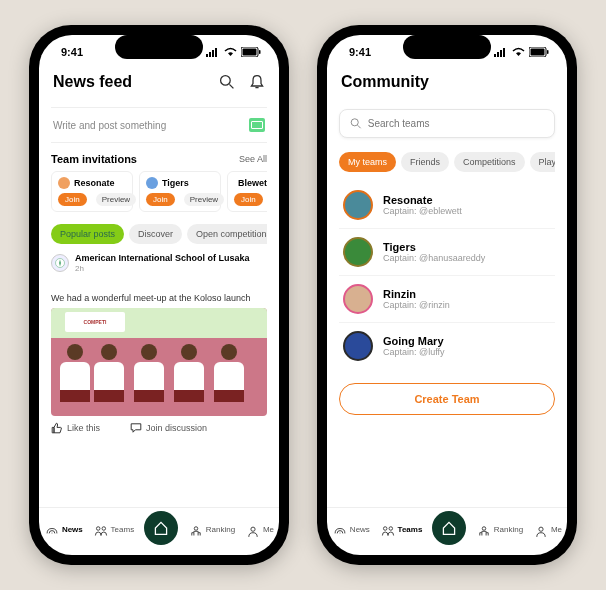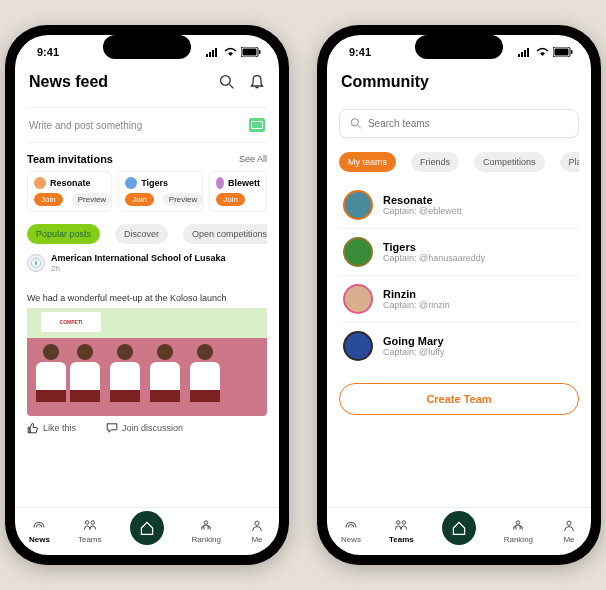--- a/index.html
+++ b/index.html
@@ -1,17 +1,17 @@
 <!DOCTYPE html>
 <html><head>
 <meta charset="utf-8">
 <style>
   * { box-sizing: border-box; margin: 0; padding: 0; font-family: -apple-system, BlinkMacSystemFont, "Segoe UI", Arial, sans-serif; }
   body { background: #e6e0d8; width: 606px; height: 590px; overflow: hidden; display: flex; justify-content: center; align-items: center; gap: 28px; }
-  .phone { width: 284px; height: 540px; border-radius: 42px; background: #000; padding: 10px; position: relative; box-shadow: 0 4px 20px rgba(0,0,0,0.25); }
+  .phone { width: 260px; height: 540px; border-radius: 42px; background: #000; padding: 10px; position: relative; box-shadow: 0 4px 20px rgba(0,0,0,0.25); }
   .screen { width: 100%; height: 100%; border-radius: 33px; background: #fff; overflow: hidden; position: relative; display: flex; flex-direction: column; }
   .notch { position: absolute; top: 10px; left: 50%; transform: translateX(-50%); width: 88px; height: 24px; background: #000; border-radius: 14px; z-index: 50; }
 
   .statusbar { height: 34px; display: flex; justify-content: space-between; align-items: center; padding: 0 18px 0 22px; font-size: 11px; font-weight: 600; color: #000; }
   .statusbar .right { display: flex; gap: 4px; align-items: center; }
   .signal-icon, .wifi-icon, .battery-icon { display: inline-block; }
 
   .header { display: flex; align-items: center; justify-content: space-between; padding: 4px 14px 8px; }
   .header h1 { font-size: 16px; font-weight: 700; }
   .header .icons { display: flex; gap: 14px; }
@@ -29,38 +29,38 @@
 
   .invite-row { display: flex; gap: 6px; margin-top: 6px; overflow: hidden; }
   .invite-card { border: 1px solid #eee; border-radius: 6px; padding: 5px 6px; min-width: 82px; }
   .invite-card.cut { min-width: 50px; }
   .invite-title { display: flex; align-items: center; gap: 4px; font-size: 9px; font-weight: 600; white-space: nowrap; }
   .avatar-sm { width: 12px; height: 12px; border-radius: 50%; }
   .invite-btns { display: flex; gap: 9px; margin-top: 4px; }
   .btn-join { background: #f07a1f; color: #fff; border-radius: 9px; font-size: 8px; padding: 2px 7px; }
   .btn-prev { background: #f1f1f1; color: #444; border-radius: 9px; font-size: 8px; padding: 2px 6px; }
 
-  .tabs { display: flex; gap: 15px; margin-top: 12px; overflow: hidden; }
+  .tabs { display: flex; gap: 5px; margin-top: 12px; overflow: hidden; }
   .tab-pill { background: #eee; color: #555; border-radius: 13px; font-size: 9px; padding: 5px 9px; white-space: nowrap; }
   .tab-pill.active { background: #84cc16; color: #2a6a4b; }
   .tab-pill.orange { background: #f07a1f; color: #fff; }
 
   .post { margin-top: 10px; }
   .post-head { display: flex; align-items: center; gap: 6px; }
   .post-avatar { width: 18px; height: 18px; border-radius: 50%; border: 1px solid #ccc; background: #eef; display:flex; align-items:center; justify-content:center; }
   .post-avatar svg { width:10px; height:10px; }
   .post-title { font-size: 9px; font-weight: 600; line-height: 1.1; }
   .post-time { font-size: 8px; color: #999; }
   .post-body { font-size: 9px; color: #333; margin-top: 20px; }
   .post-image { margin-top: 5px; width: 100%; height: 108px; border-radius: 4px; overflow:hidden; position:relative; }
   .post-actions { display: flex; gap: 30px; margin-top: 6px; }
   .post-action { display: flex; align-items: center; gap: 4px; font-size: 9px; color: #555; }
 
   .navbar { height: 48px; border-top: 1px solid #eee; display: flex; justify-content: space-around; align-items: center; }
-  .nav-item { display: flex; flex-direction: column; align-items: center; font-size: 8px; color: #555; gap: 2px; position: relative; }
+  .nav-item { display: flex; flex-direction: row; align-items: flex-start; font-size: 8px; color: #555; gap: 2px; position: relative; }
   .nav-item.active { color: #000; font-weight: 600; }
   .nav-center { width: 34px; height: 34px; border-radius: 50%; background: #0e3b2b; display: flex; align-items: center; justify-content: center; margin-top: -8px; }
   .nav-ico { width: 16px; height: 14px; stroke: #444; fill: none; stroke-width: 1.4; }
 
   
   .search { display: flex; align-items: center; gap: 6px; background: #fff; border: 1px solid #e5e5e5; border-radius: 8px; padding: 7px 10px; margin-top: 2px; box-shadow: 0 1px 3px rgba(0,0,0,0.06); }
   .search input { border: none; outline: none; font-size: 10px; width: 100%; background: transparent; }
 
   .team-list { margin-top: 10px; }
   .team-row { display: flex; align-items: center; gap: 10px; padding: 8px 4px; border-bottom: 1px solid #f2f2f2; }

